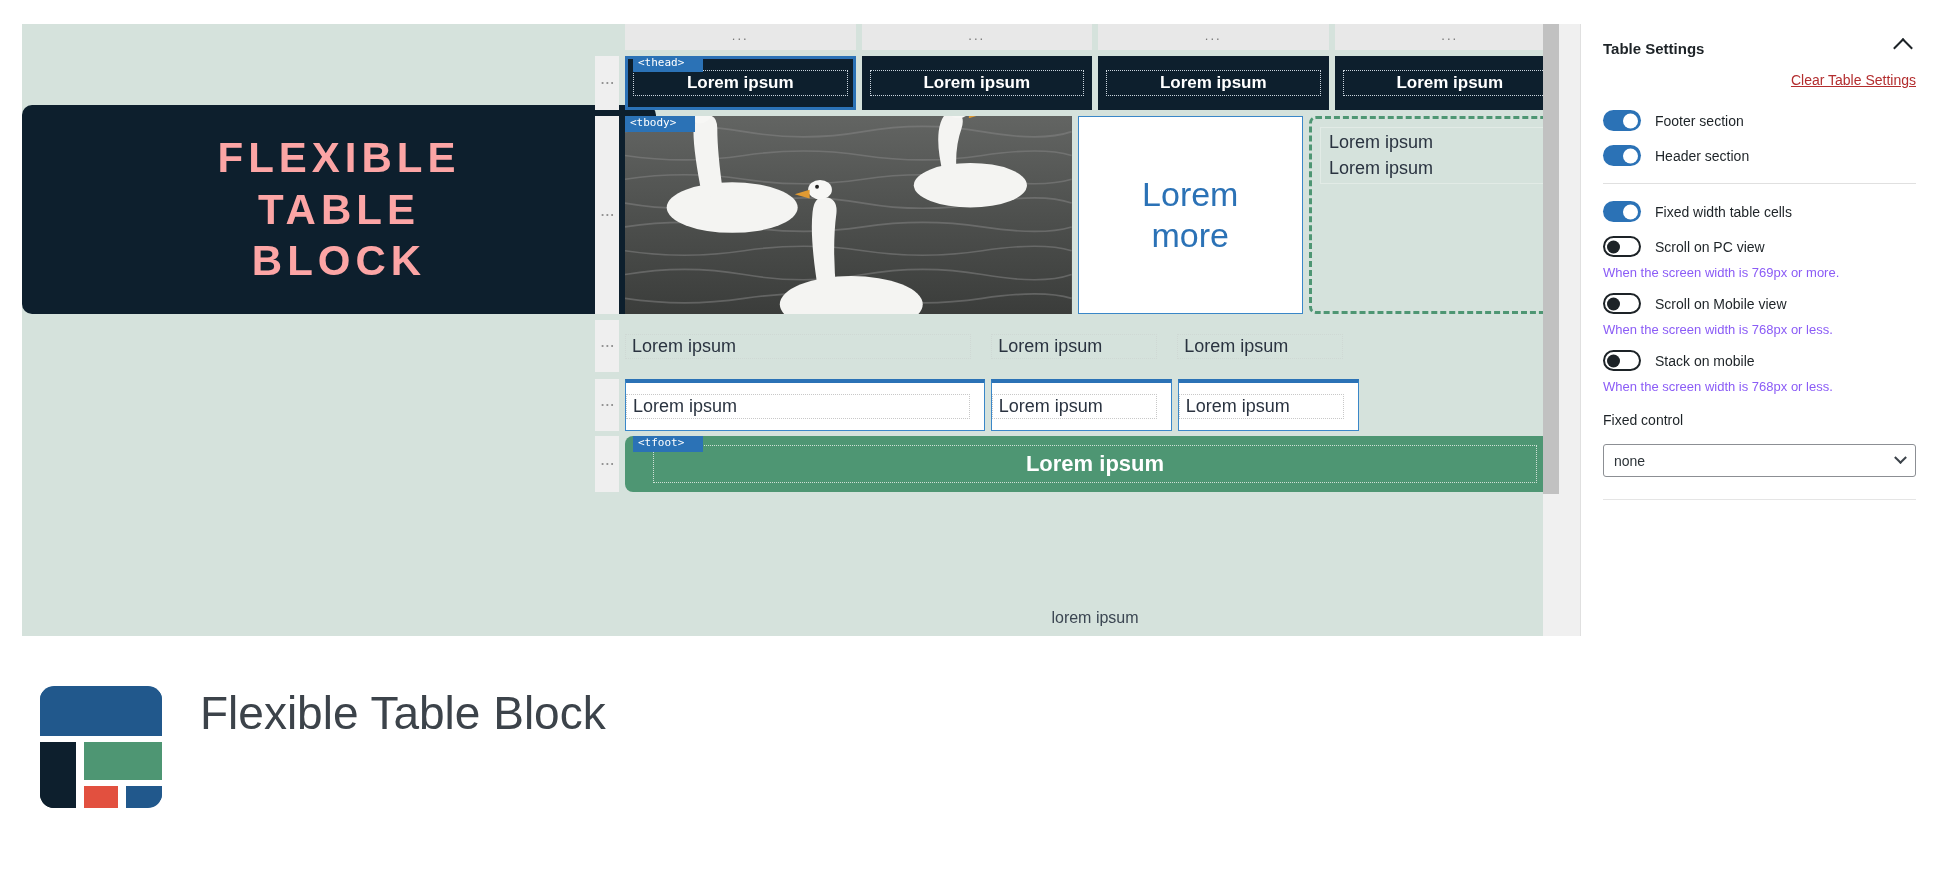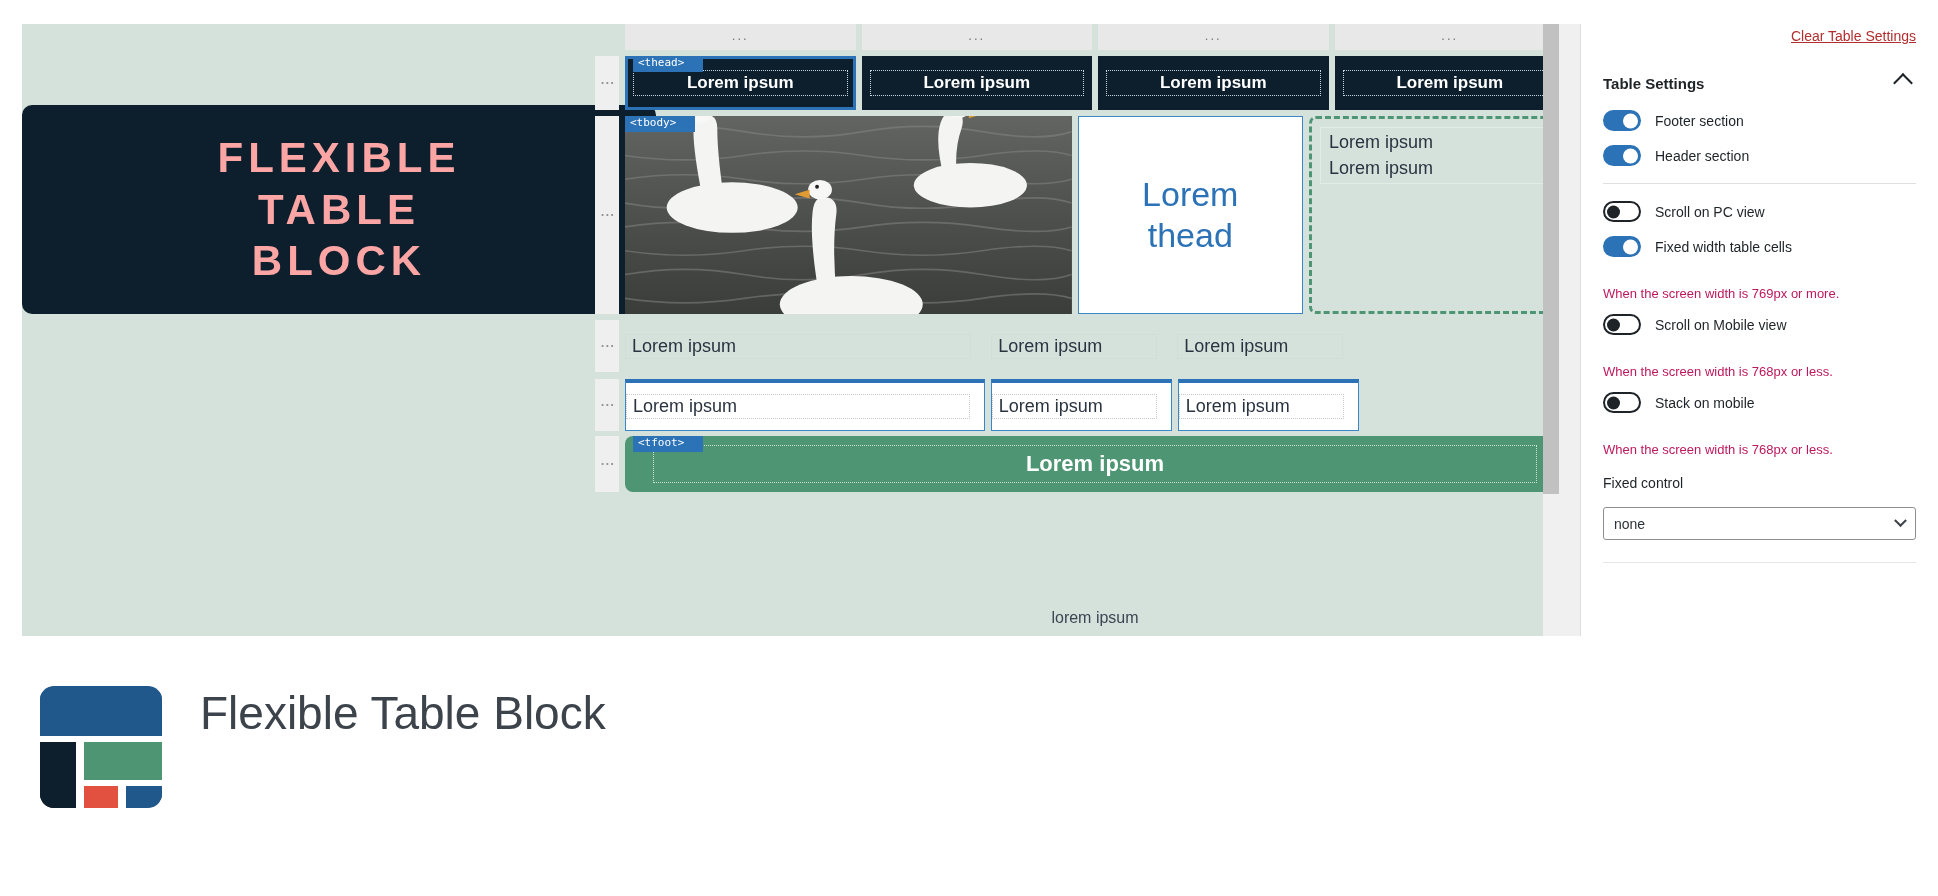--- a/index.html
+++ b/index.html
@@ -289,23 +289,22 @@
     border-radius: 50%;
     top: 50%;
     transform: translateY(-50%);
   }
   .switch.on .knob { width: 15px; height: 15px; background: #fff; right: 3px; }
   .switch.off .knob { width: 13px; height: 13px; background: #1d2327; left: 2px; }
   .toggle-label { font-size: 14px; color: #1d2327; }
 
   .help-text {
     font-size: 13px;
-    color: #be185d;
+    color: #8b5cf6;
     padding: 1px 0 6px 0;
-    margin-top: 21px;
   }
 
   .divider {
     height: 1px;
     background: #e0e0e0;
     margin: 10px 0 10px 0;
   }
 
   #fixed-control-label {
     font-size: 14px;
@@ -470,21 +469,21 @@
               <path d="M130 152 q-6 -36 -4 -54 q1 -11 9 -10 q8 1 7 11 q-3 22 0 53 z" fill="#f4f4f2"></path>
               <ellipse cx="131" cy="83" rx="8" ry="6.5" fill="#f7f7f5"></ellipse>
               <path d="M124 83 l-10 3 l10 3 z" fill="#e09a32"></path>
               <circle cx="129" cy="81" r="1.3" fill="#222"></circle>
             </g>
           </svg>
         </div>
       </div>
       <div class="tcell blue-border-cell" style="justify-content:center;">
         <span class="big-blue-text" style="white-space:pre-line;">Lorem
-thead</span>
+more</span>
       </div>
       <div class="tcell dashed-green-cell" style="flex:1.12 1 0;">
         <div class="inner2">
           <div>Lorem ipsum</div>
           <div>Lorem ipsum</div>
         </div>
       </div>
     </div>
 
     <div class="row-handle" style="top:296px;height:52px;">
@@ -528,57 +527,57 @@
     </div>
 
     <div id="table-caption">lorem ipsum</div>
   </div>
 
   <div id="editor-scrollbar"></div>
   <div id="editor-scroll-thumb"></div>
 
   <div id="settings-panel">
 
-    <div id="clear-settings-row">
-      <span id="clear-settings-link">Clear Table Settings</span>
-    </div>
-
     <div id="panel-header">
       <span id="panel-title">Table Settings</span>
       <span class="chev"></span>
+    </div>
+
+    <div id="clear-settings-row">
+      <span id="clear-settings-link">Clear Table Settings</span>
     </div>
 
     <div class="toggle-row">
       <span class="switch on">
           <span class="knob"></span>
         </span>
       <span class="toggle-label">Footer section</span>
     </div>
 
     <div class="toggle-row">
       <span class="switch on">
           <span class="knob"></span>
         </span>
       <span class="toggle-label">Header section</span>
     </div>
 
     <div class="divider"></div>
 
     <div class="toggle-row">
+      <span class="switch on">
+          <span class="knob"></span>
+        </span>
+      <span class="toggle-label">Fixed width table cells</span>
+    </div>
+
+    <div class="toggle-row">
       <span class="switch off">
           <span class="knob"></span>
         </span>
       <span class="toggle-label">Scroll on PC view</span>
-    </div>
-
-    <div class="toggle-row">
-      <span class="switch on">
-          <span class="knob"></span>
-        </span>
-      <span class="toggle-label">Fixed width table cells</span>
     </div>
     <div class="help-text">When the screen width is 769px or more.</div>
 
     <div class="toggle-row">
       <span class="switch off">
           <span class="knob"></span>
         </span>
       <span class="toggle-label">Scroll on Mobile view</span>
     </div>
     <div class="help-text">When the screen width is 768px or less.</div>

